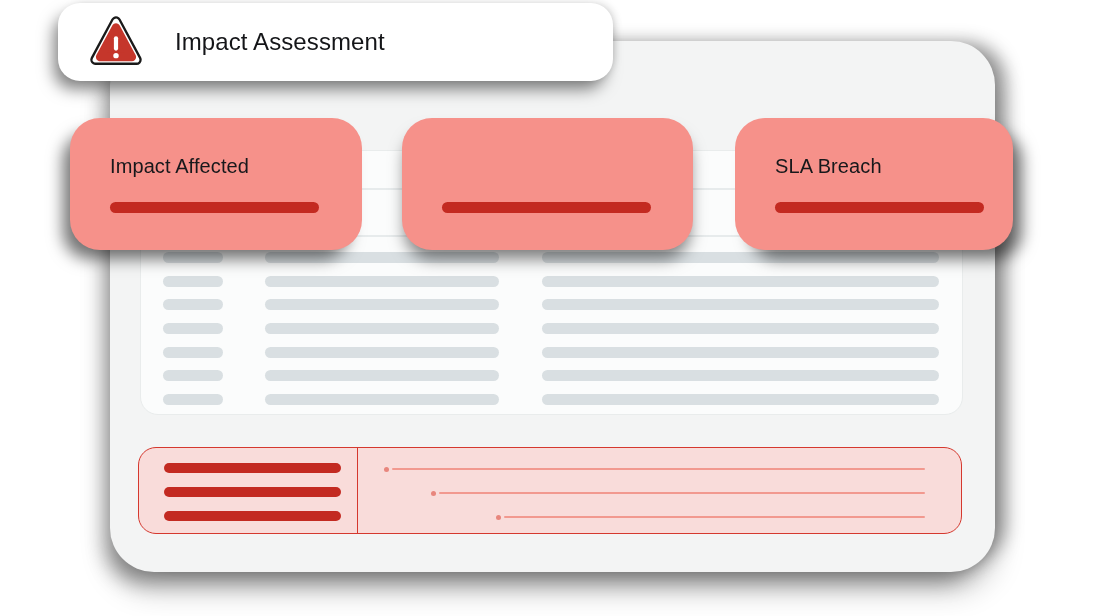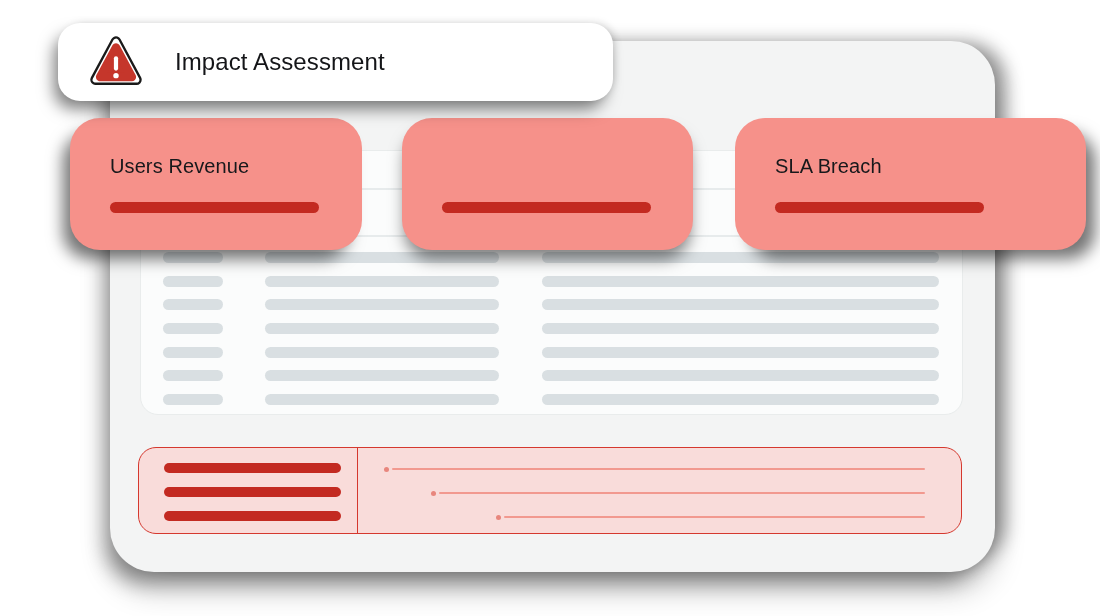--- a/index.html
+++ b/index.html
@@ -66,36 +66,35 @@
   .panel-line-row:nth-child(3){margin-left:138px;}
   .panel-dot{width:5px;height:5px;border-radius:50%;background:var(--panel-dot);flex:none;}
   .panel-line{height:2px;flex:1;margin-left:3px;margin-right:36px;background:var(--panel-line);border-radius:1px;}
   
   .metric-card{
     position:absolute;top:118px;height:132px;border-radius:30px;
     background:var(--pink);z-index:3;
   }
   .metric-card.m1{left:70px;width:292px;box-shadow:-10px 12px 16px -3px rgba(0,0,0,.55);}
   .metric-card.m2{left:402px;width:291px;box-shadow:0 12px 16px -3px rgba(0,0,0,.5);}
-  .metric-card.m3{left:735px;width:351px;box-shadow:12px 12px 16px -3px rgba(0,0,0,.55);}
+  .metric-card.m3{left:735px;width:278px;box-shadow:12px 12px 16px -3px rgba(0,0,0,.55);}
   .metric-label{
     position:absolute;left:40px;top:37px;
     font-size:20px;font-weight:500;color:#17181b;letter-spacing:.1px;white-space:nowrap;
   }
   .metric-bar{
     position:absolute;left:40px;top:84px;width:209px;height:11px;
     border-radius:6px;background:var(--bar-red);
   }
   
   .title-card{
     position:absolute;left:58px;top:3px;width:555px;height:78px;
     background:#ffffff;border-radius:22px;z-index:5;
     box-shadow:-6px 10px 16px -2px rgba(0,0,0,.5),
                4px -2px 10px -4px rgba(0,0,0,.22);
-    margin-top:20px;
   }
   .warn-icon{position:absolute;left:28px;top:10px;}
   .title-text{
     position:absolute;left:117px;top:0;height:78px;
     display:flex;align-items:center;
     font-size:24px;font-weight:500;color:var(--text-dark);letter-spacing:.1px;white-space:nowrap;
   }
 </style>
 </head>
 <body>
@@ -165,21 +164,21 @@
           </div>
           <div class="panel-line-row">
             <div class="panel-dot"></div>
             <div class="panel-line"></div>
           </div>
         </div>
     </div>
   </div>
 
   <div class="metric-card m1">
-    <div class="metric-label">Users Revenue</div>
+    <div class="metric-label">Impact Affected</div>
     <div class="metric-bar"></div>
   </div>
   <div class="metric-card m2">
     <div class="metric-bar"></div>
   </div>
   <div class="metric-card m3">
     <div class="metric-label">SLA Breach</div>
     <div class="metric-bar"></div>
   </div>
 

